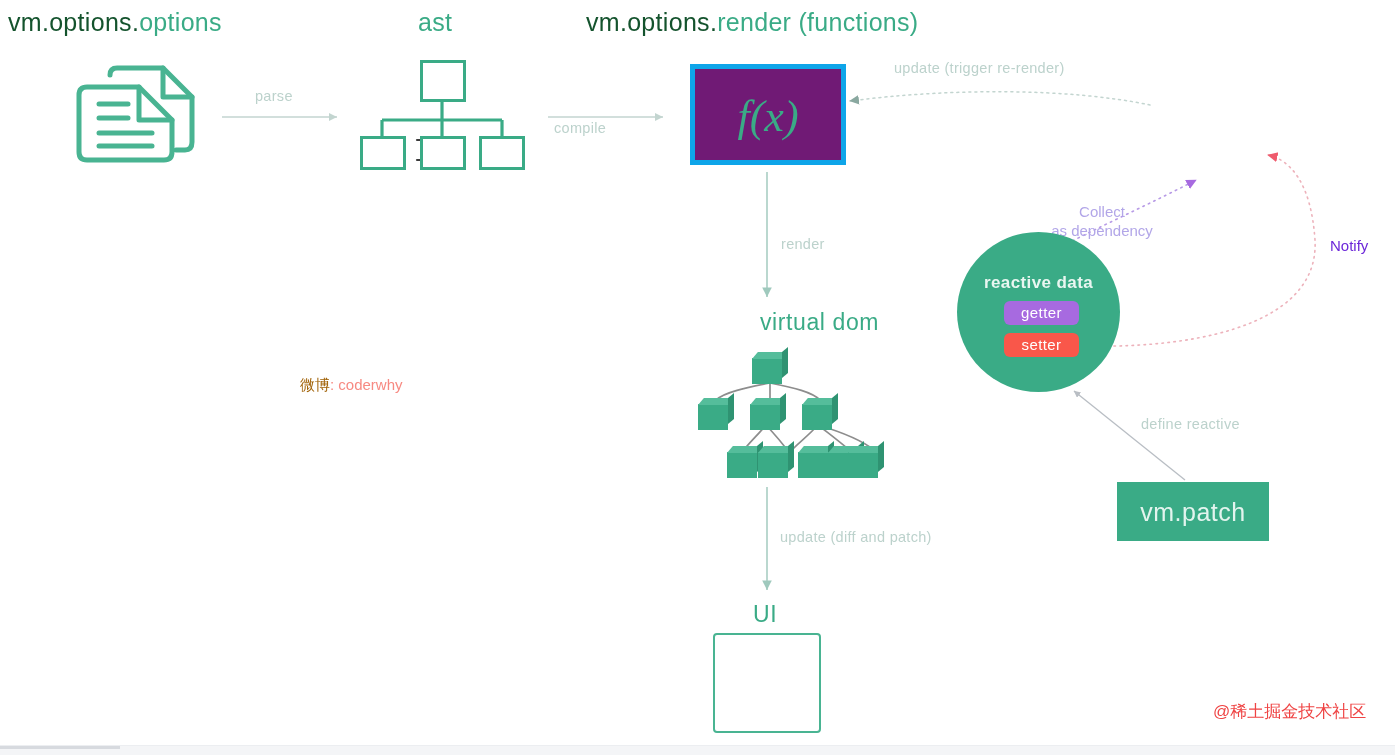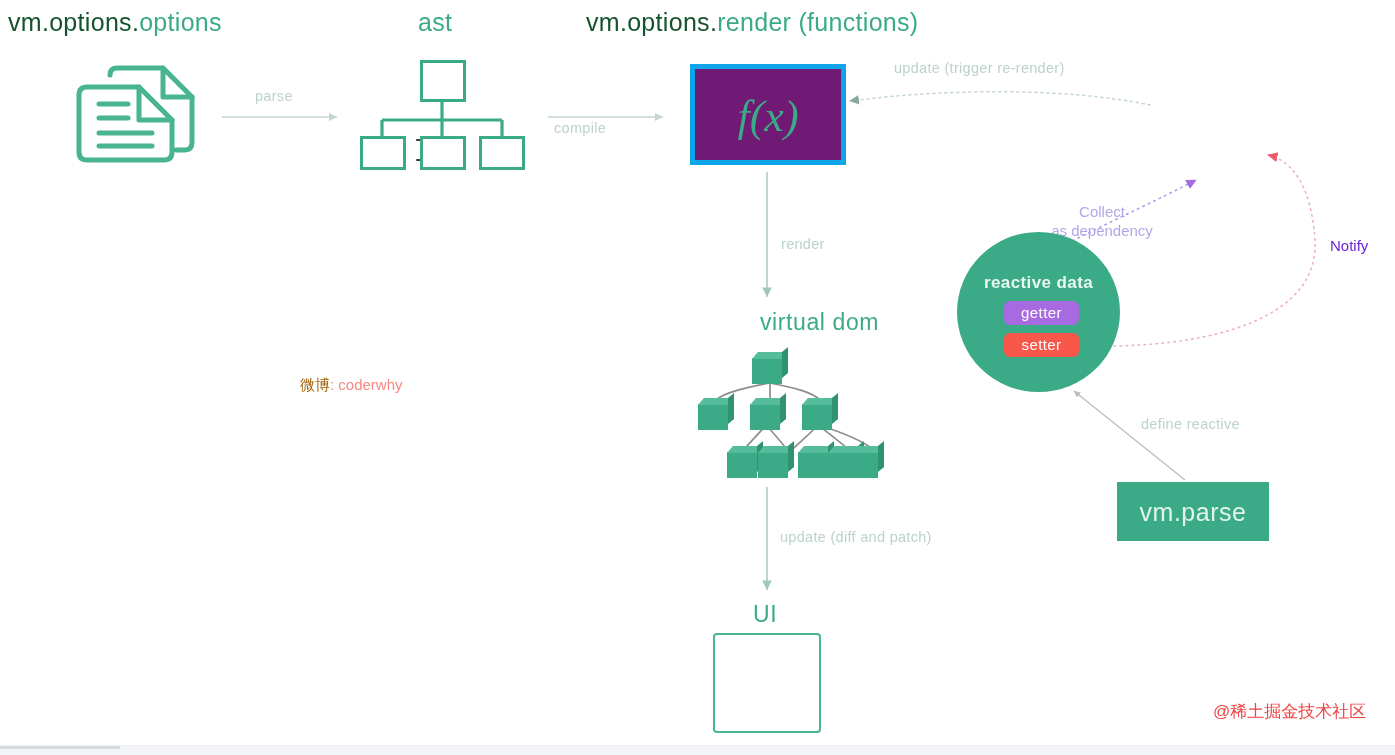--- a/index.html
+++ b/index.html
@@ -333,21 +333,21 @@
   <div class="abs ui-box" style="left:713px; top:633px; width:108px; height:100px;"></div>
 
 
   <div class="abs circle" style="left:957px; top:232px; width:163px; height:160px;">
     <div class="circle-label" style="top:41px;font-weight:bold;">reactive data</div>
     <div class="badge badge-getter" style="left:47px; top:69px; width:75px;">getter</div>
     <div class="badge badge-setter" style="left:47px; top:101px; width:75px;">setter</div>
   </div>
 
   <div class="abs data-box" style="left:1117px; top:482px; width:152px; height:59px;">
-    <div class="data-box-label" style="top:16px;">vm.parse</div>
+    <div class="data-box-label" style="top:16px;">vm.patch</div>
   </div>
 
   <div class="abs weibo" style="left:300px; top:376px;">
     <span class="cn">微博</span><span>: </span><span>coderwhy</span>
   </div>
 
   <div class="abs corner-watermark" style="left:1213px; top:700px;">@稀土掘金技术社区</div>
 
   <div class="abs player-strip" style="left:0; top:745px; width:1395px; height:10px;">
     <div class="player-progress" style="width:120px;"></div>

